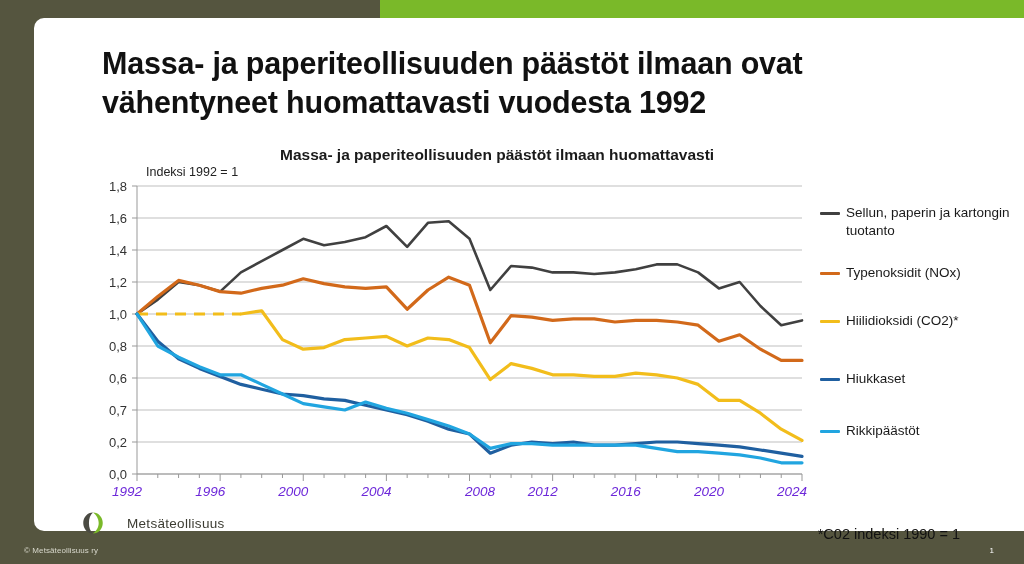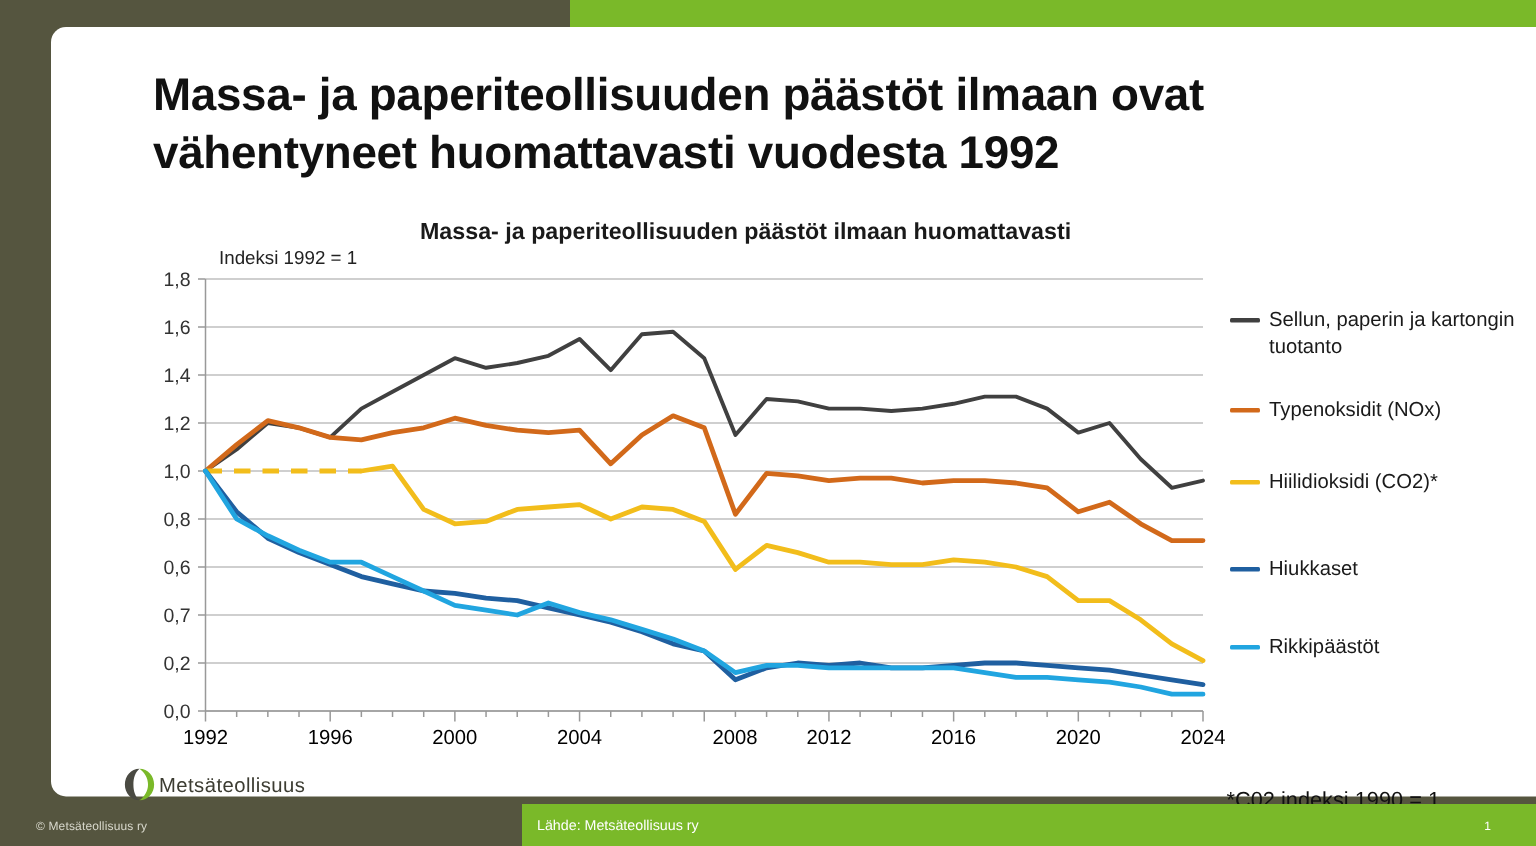--- a/index.html
+++ b/index.html
@@ -95,23 +95,24 @@
     position: absolute;
     width: 34px;
     text-align: right;
     font-size: 13px;
     color: #333333;
     transform: translateY(-50%);
   }
   .xlabel {
     position: absolute;
     width: 50px;
-    text-align: center;
+    text-align: left;
     font-size: 13.5px;
-    color: #000000;
+    color: #6d28d9;
+    font-style: italic;
   }
 
   
   .legend {
     position: absolute;
     left: 786px; top: 186px;
     width: 230px;
   }
   .legend-item {
     position: absolute;
@@ -129,21 +130,21 @@
     font-size: 13.5px;
     color: #1a1a1a;
     line-height: 1.35;
     max-width: 190px;
   }
 
   
   .logo {
     position: absolute;
     left: 46px; top: 492px;
-    display: flex; align-items: center; gap: 0;
+    display: flex; align-items: center; gap: 21px;
   }
   .logo-mark { width: 26px; height: 26px; }
   .logo-text {
     font-size: 13.5px;
     color: #3c3c32;
     letter-spacing: .3px;
   }
 </style>
 </head>
 <body>
@@ -277,17 +278,16 @@
       <svg class="logo-mark" viewBox="0 0 32 32">
         <path d="M16 3 C9 3 4 9 4 16 C4 23 9 29 16 29 C12.5 26 11 21.5 11 16 C11 10.5 12.5 6 16 3 Z" fill="#4a4a42"></path>
         <path d="M16 3 C20 6 23 10.5 23 16 C23 21.5 20 26 16 29 C23 29 28 23 28 16 C28 9 23 3 16 3 Z" fill="#7ab929"></path>
       </svg>
       <span class="logo-text">Metsäteollisuus</span>
     </div>
   </div>
 
   <div class="footer">
     <div class="footer-left">© Metsäteollisuus ry</div>
-    <div class="footer-right">Lähde: Metsäteollisuus ry</div>
     <div class="footer-page">1</div>
   </div>
 
 </div>
 
 </body></html>

